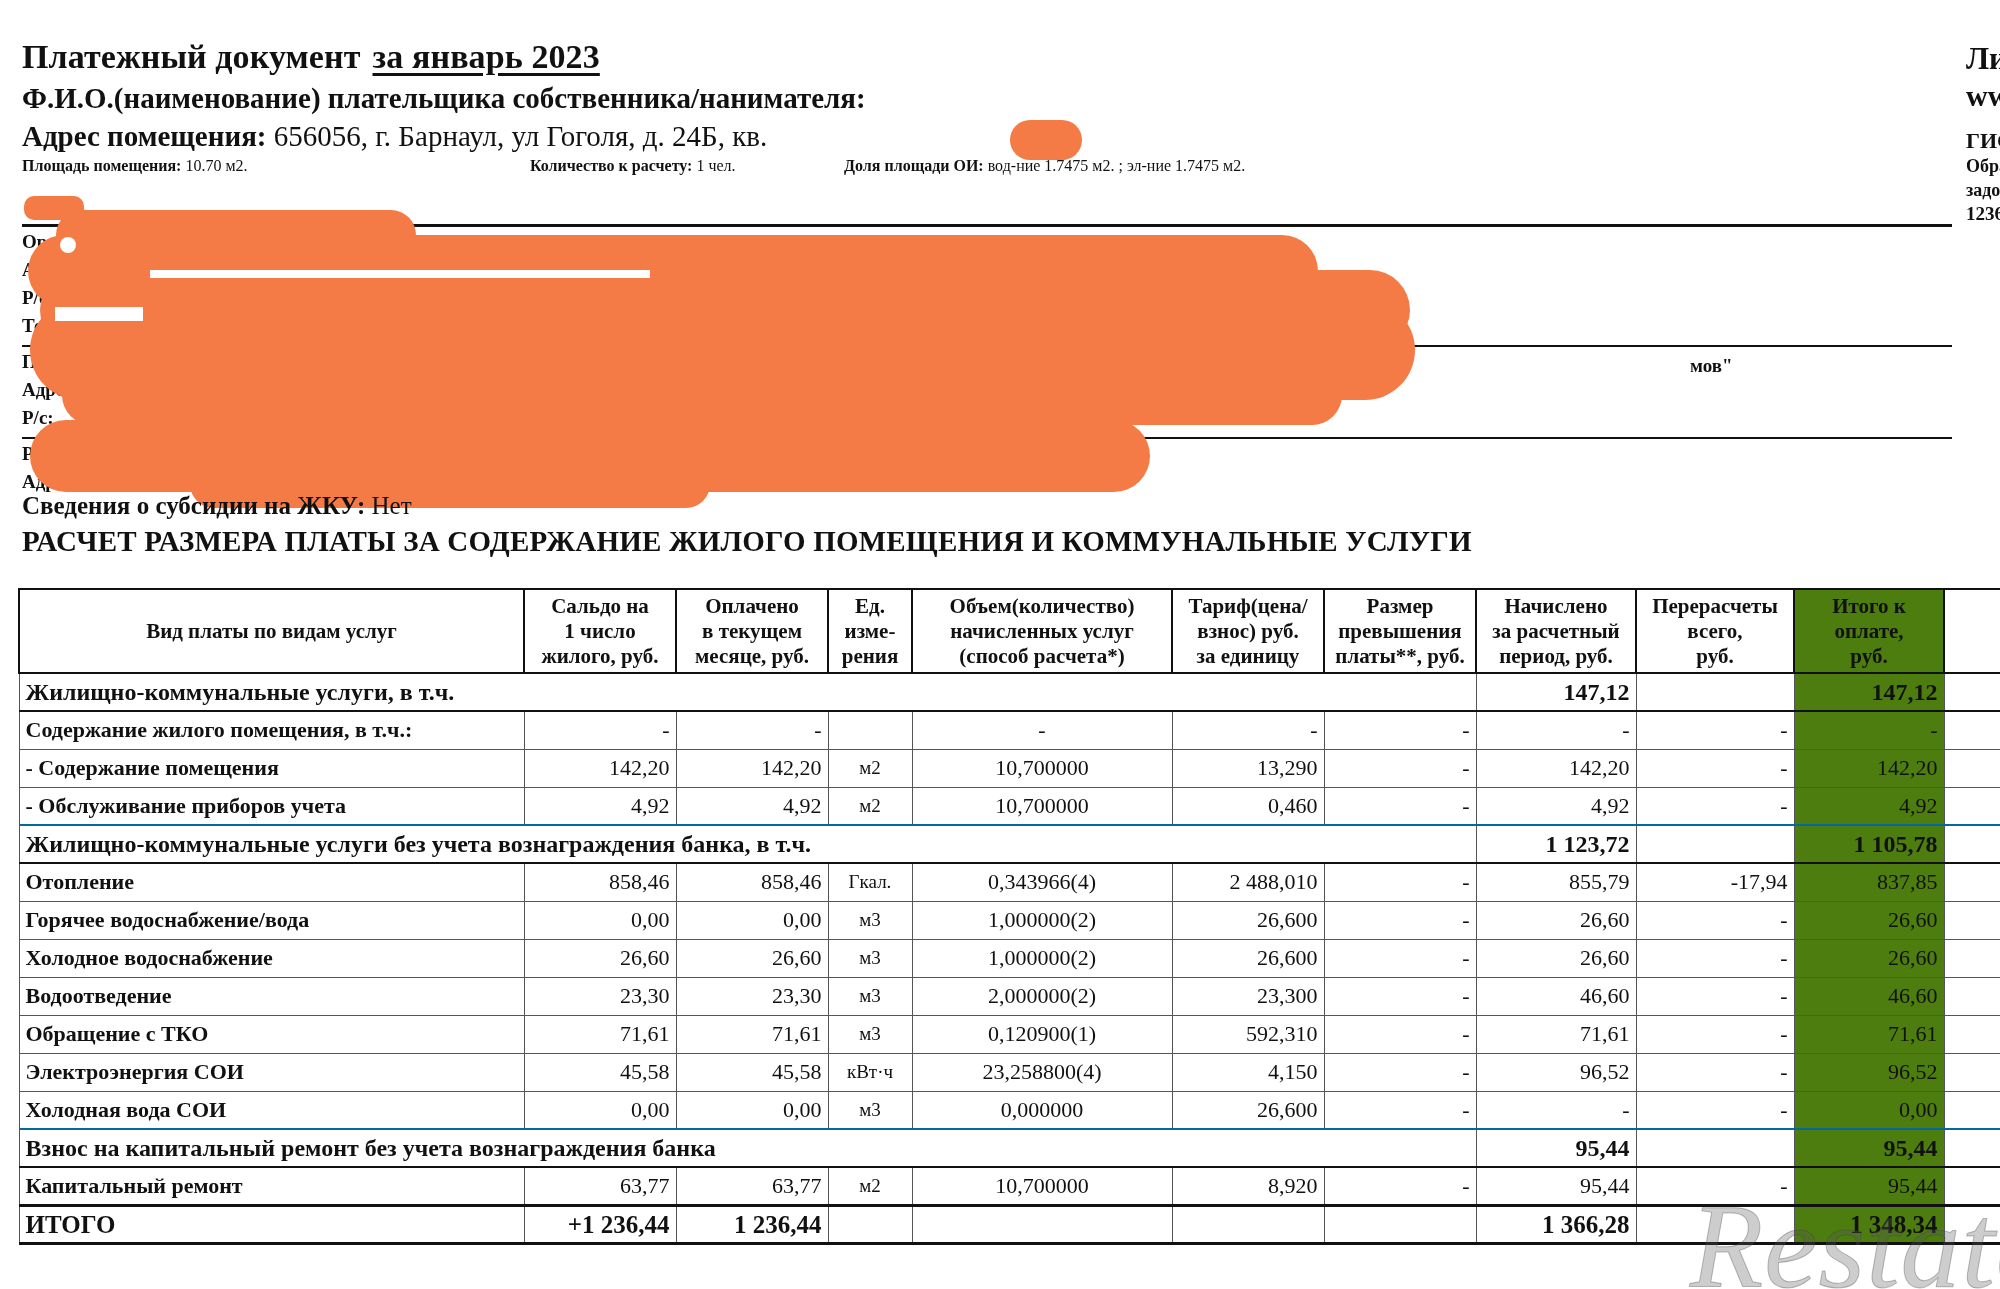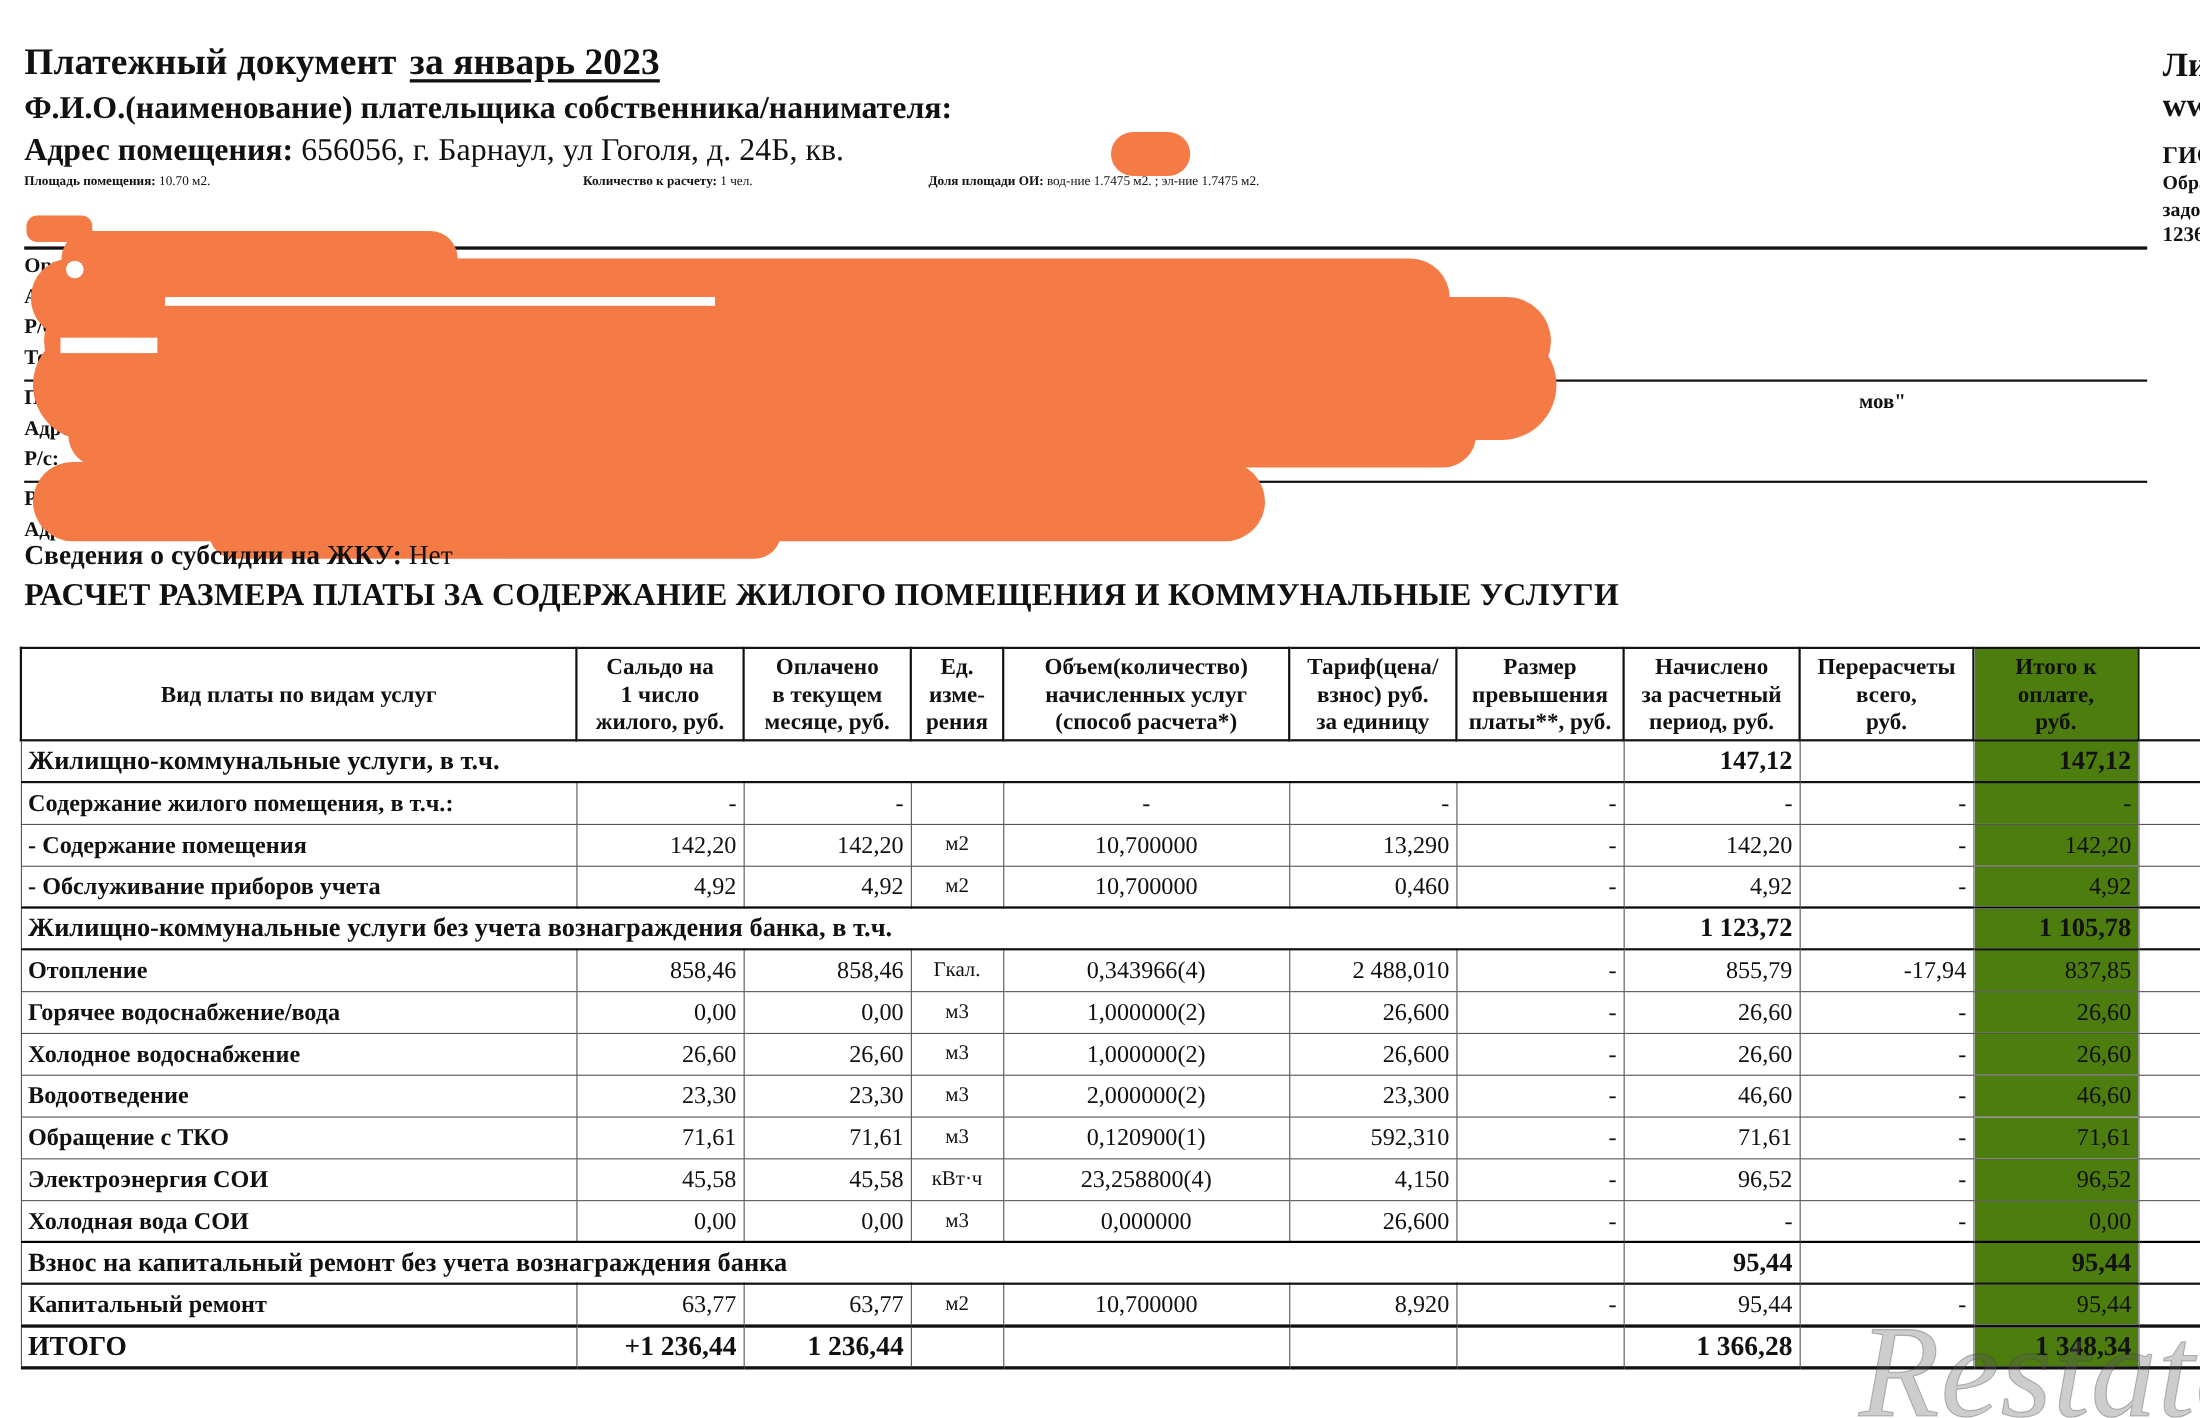--- a/index.html
+++ b/index.html
@@ -51,21 +51,21 @@
   }
   .addr-row {
     font-size: 29px;
     margin-bottom: 3px;
   }
   .addr-row .lbl { font-weight: bold; }
 
   .meta-row {
     position: relative;
     height: 30px;
-    font-size: 12px;
+    font-size: 16px;
     margin-top: 4px;
     text-align: center;
   }
   .meta-row .seg { position: absolute; top: 0; white-space: nowrap; }
   .meta-row .lbl { font-weight: bold; }
 
   
   .org-block {
     position: absolute;
     left: 22px;
@@ -162,21 +162,21 @@
   .c-tariff { width: 152px; text-align: right; }
   .c-exceed { width: 152px; text-align: right; }
   .c-accr   { width: 160px; text-align: right; }
   .c-recalc { width: 158px; text-align: right; }
   .c-total  { width: 150px; text-align: right; background: #4d7c0f; }
   .c-tail   { width: 120px; text-align: right; }
 
   tr.group td {
     font-weight: bold;
     font-size: 24px;
-    border-top: 2px solid #000000;
+    border-top: 2px solid #0369a1;
     border-bottom: 2px solid #111;
     height: 42px;
   }
   tr.group td.c-name { border-right: none; }
   tr.sub td.c-name { font-weight: bold; }
   tr.item td.c-name { font-weight: bold; }
   tr.total td {
     font-weight: bold;
     font-size: 25px;
     border-top: 3px solid #111;

